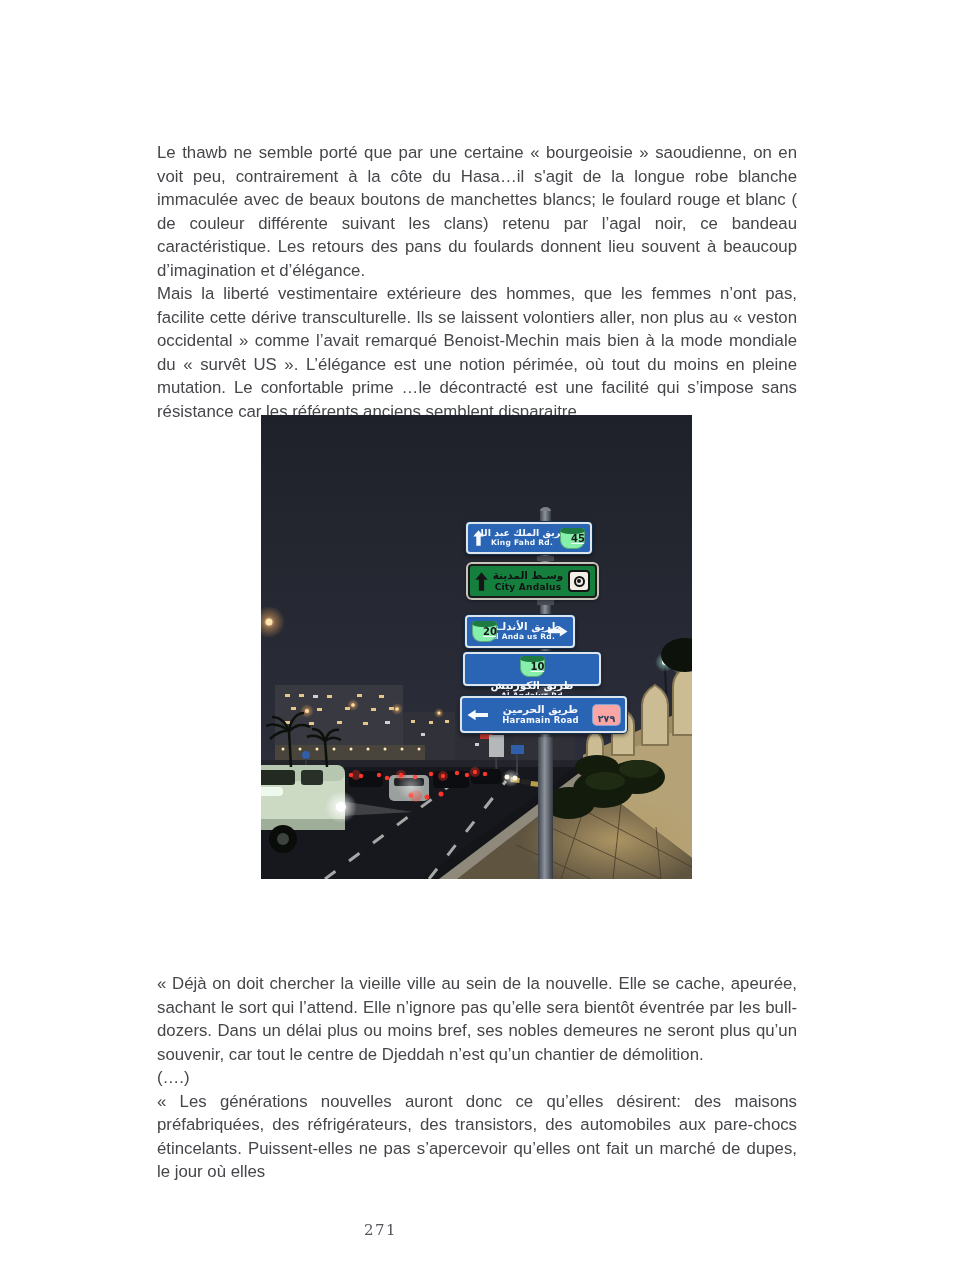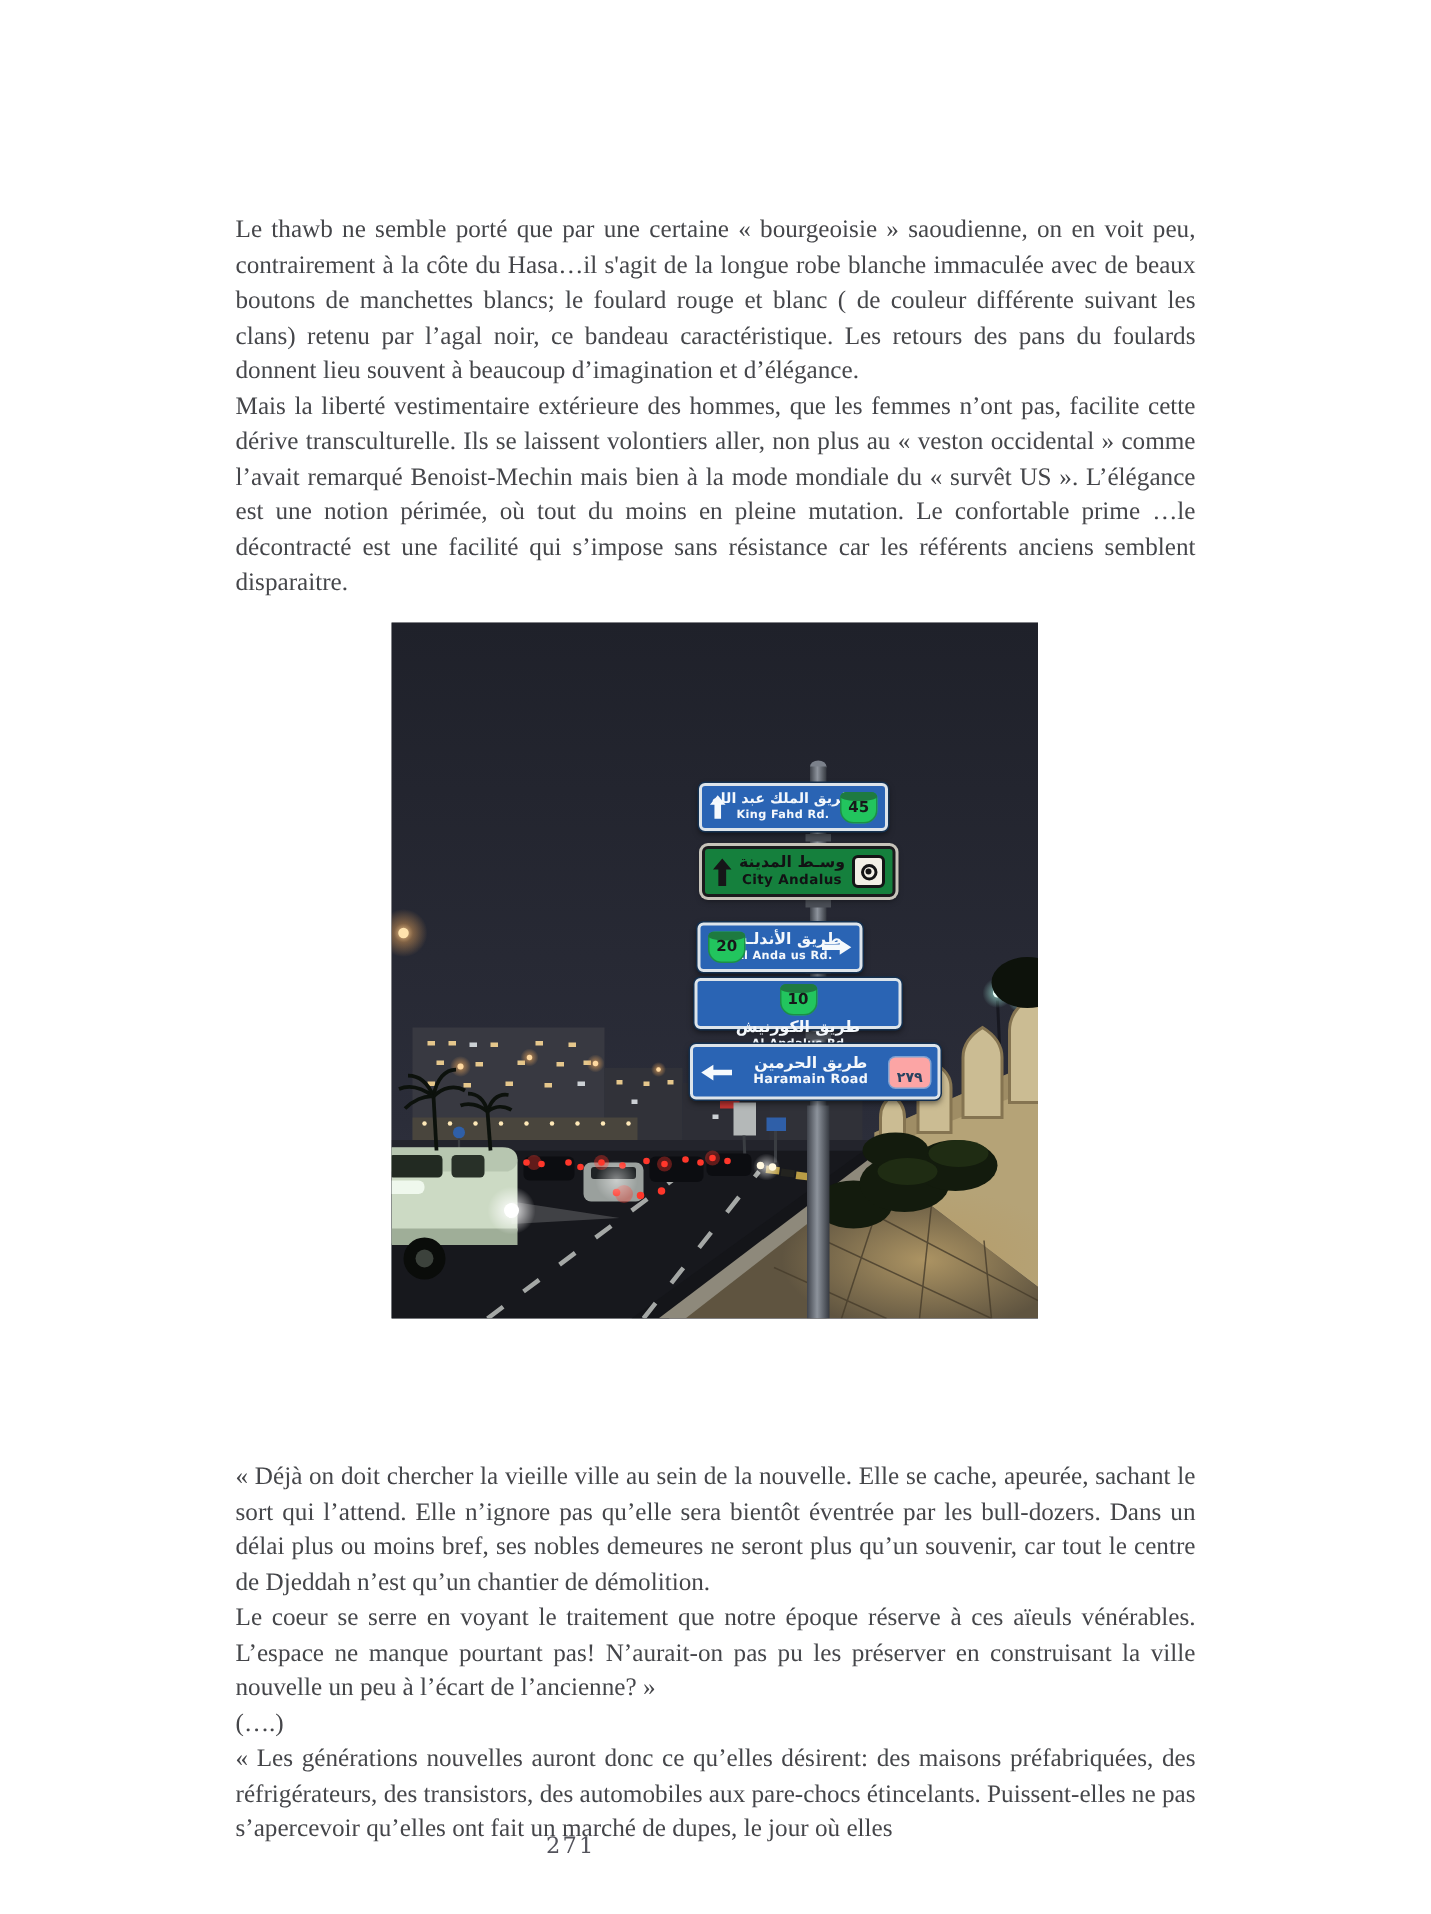--- a/index.html
+++ b/index.html
@@ -7,21 +7,21 @@
     position:relative; width:954px; height:1276px; background:#ffffff;
     font-family:"Liberation Sans", sans-serif; overflow:hidden;
   }
   .text-block {
     position:absolute; left:157px; width:640px;
     color:#45464a; font-size:16.8px; line-height:23.5px;
     text-align:justify;
   }
   .tb1 { top:141px; }
   .tb2 { top:972px; }
-  .text-block p { margin:0;font-family:Liberation Serif, serif; }
+  .text-block p { margin:0; }
 
   
   .photo {
     position:absolute; left:261px; top:415px; width:431px; height:464px;
     background:#20222a; overflow:hidden;
   }
   .scene { position:absolute; left:0; top:0; width:431px; height:464px; }
 
   
   .sign {
@@ -41,22 +41,23 @@
   .sign-text { flex:1 1 auto; display:flex; flex-direction:column; align-items:center; line-height:1.12; min-width:0; }
   .ar  { font-size:10.5px; font-weight:bold; white-space:nowrap; }
   .en  { font-size:7.5px; font-weight:bold; letter-spacing:.25px; white-space:nowrap; }
   .arrow { flex:0 0 auto; display:flex; align-items:center; }
   .arrow svg { display:block; }
   .fill-white { fill:#f6fafd; }
   .fill-black { fill:#161618; }
 
   .shield {
     position:relative; flex:0 0 auto; width:25px; height:21px;
-    background:#22c55e; border-radius:4px 4px 9px 9px; overflow:hidden; text-align:center;
+    background:#86efac; border-radius:4px 4px 9px 9px; overflow:hidden; text-align:right;
     box-shadow:0 0 0 1px rgba(20,40,30,.35) inset;
+    text-decoration:underline;
   }
   .shield-band { position:absolute; top:0; left:0; right:0; height:6px;
     background:#1e7a40; border-radius:4px 4px 60% 60% / 4px 4px 80% 80%; }
   .shield-num { position:relative; top:6px; font-size:10px; font-weight:bold; color:#17181a; line-height:1; display:block; }
 
   .cc-symbol {
     flex:0 0 auto; width:22px; height:22px; box-sizing:border-box;
     border:2.5px solid #141416; border-radius:4px; background:#f2efe6;
     display:flex; align-items:center; justify-content:center;
   }
@@ -406,19 +407,18 @@
       <span class="sign-text">
         <span class="ar">طريق الحرمين</span>
         <span class="en" style="font-size:8.5px">Haramain Road</span>
       </span>
       <span class="badge">٢٧٩</span>
     </div>
   </div>
 
   <div class="text-block tb2">
     <p>« Déjà on doit chercher la vieille ville au sein de la nouvelle. Elle se cache, apeurée, sachant le sort qui l’attend. Elle n’ignore pas qu’elle sera bientôt éventrée par les bull-dozers. Dans un délai plus ou moins bref, ses nobles demeures ne seront plus qu’un souvenir, car tout le centre de Djeddah n’est qu’un chantier de démolition.</p>
-    <p>Le coeur se serre en voyant le traitement que notre époque réserve à ces aïeuls vénérables. L’espace ne manque pourtant pas! N’aurait-on pas pu les préserver en construisant la ville nouvelle un peu à l’écart de l’ancienne? »</p>
     <p>(….)</p>
     <p>« Les générations nouvelles auront donc ce qu’elles désirent: des maisons préfabriquées, des réfrigérateurs, des transistors, des automobiles aux pare-chocs étincelants. Puissent-elles ne pas s’apercevoir qu’elles ont fait un marché de dupes, le jour où elles</p>
   </div>
 
   <div class="page-number">271</div>
 </div>
 
 </body></html>

